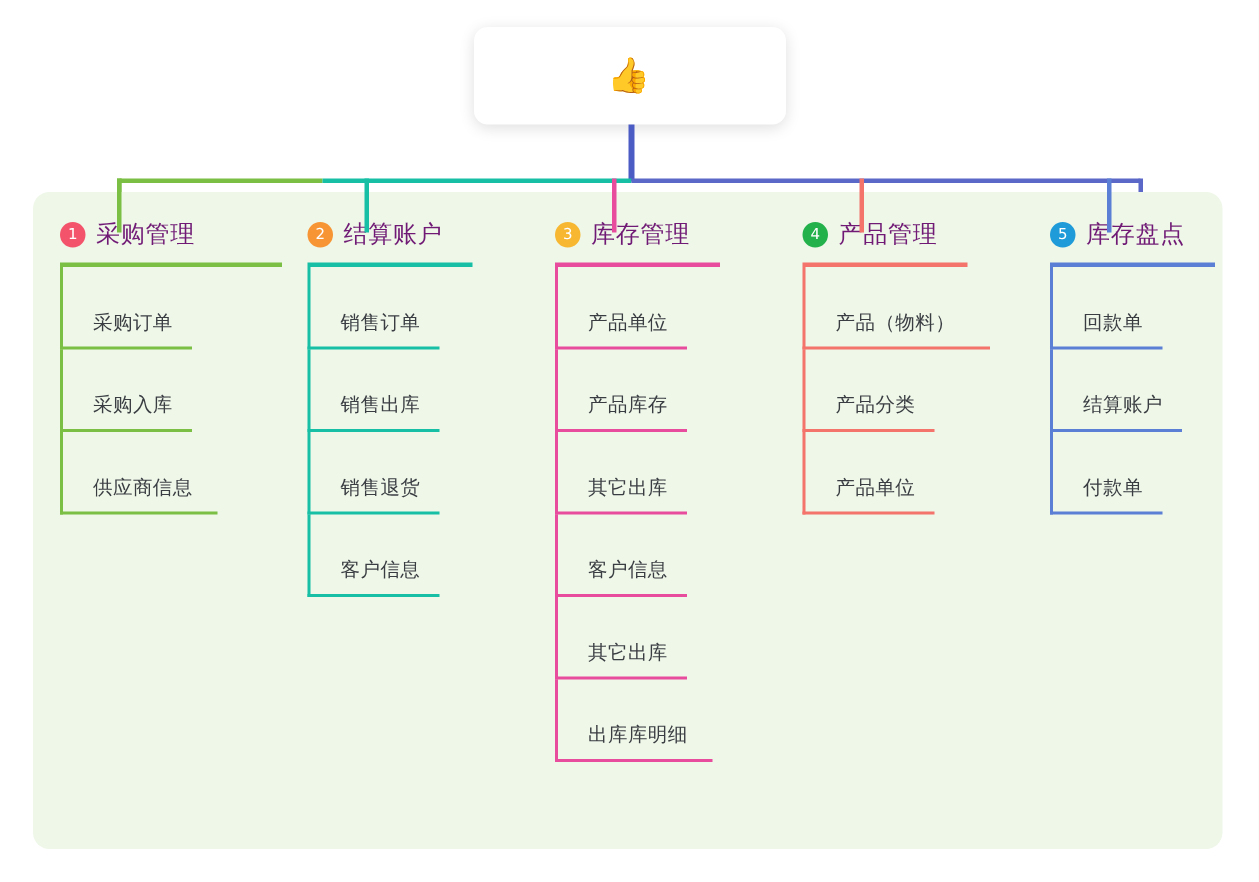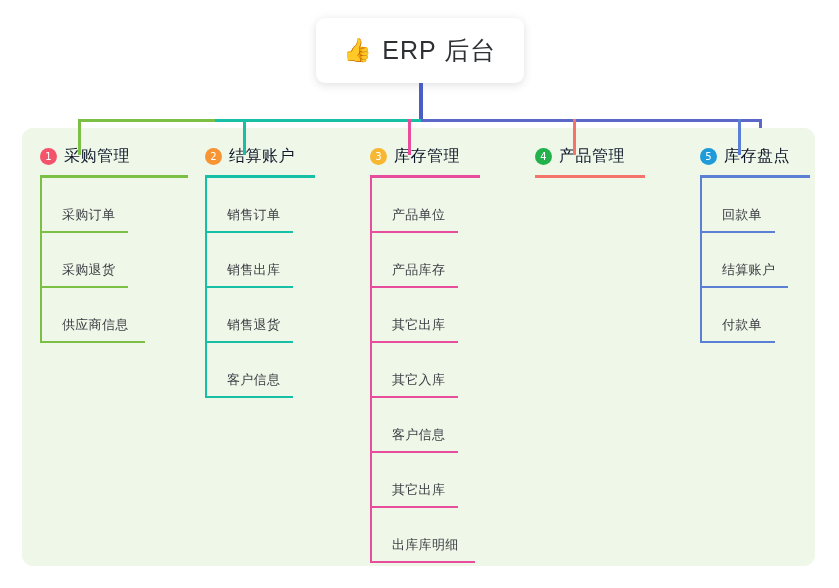--- a/index.html
+++ b/index.html
@@ -108,21 +108,21 @@
     border-radius: 50%;
     color: #ffffff;
     font-size: 10px;
     line-height: 17px;
     text-align: center;
     flex: 0 0 17px;
     font-family: "DejaVu Sans", sans-serif;
   }
   .col-title {
     font-size: 16px;
-    color: #0f172a;
+    color: #701a75;
     letter-spacing: 0.5px;
   }
   .col-underline {
     height: 3px;
     margin-top: 6px;
   }
 
   
   .items {
     position: relative;
@@ -155,21 +155,20 @@
     bottom: 0;
     height: 2px;
   }
 </style>
 </head>
 <body>
 
 <div id="root-card">
   <div id="root-title">
     <span class="thumb">👍</span>
-    <span>ERP 后台</span>
   </div>
 </div>
 
 <div id="root-trunk"></div>
 <div class="bus-seg bus-green"></div>
 <div class="bus-seg bus-teal"></div>
 <div class="bus-seg bus-blue"></div>
 <div class="bus-cap bus-cap-left"></div>
 <div class="bus-cap bus-cap-right"></div>
 
@@ -183,21 +182,21 @@
       </div>
       <div class="col-underline" style="background: rgb(123, 191, 69); width: 148px;"></div>
       <div class="items">
         <div class="item">
           <div class="item-rail" style="background: rgb(123, 191, 69);"></div>
           <div class="item-label">采购订单</div>
           <div class="item-underline" style="background: rgb(123, 191, 69); width: 88px;"></div>
         </div>
         <div class="item">
           <div class="item-rail" style="background: rgb(123, 191, 69);"></div>
-          <div class="item-label">采购退货</div>
+          <div class="item-label">采购入库</div>
           <div class="item-underline" style="background: rgb(123, 191, 69); width: 88px;"></div>
         </div>
         <div class="item">
           <div class="item-rail" style="background: rgb(123, 191, 69);"></div>
           <div class="item-label">供应商信息</div>
           <div class="item-underline" style="background: rgb(123, 191, 69); width: 105px;"></div>
         </div>
       </div>
     </div>
     <div class="column" style="left: 205px; width: 110px;">
@@ -246,25 +245,20 @@
           <div class="item-label">产品库存</div>
           <div class="item-underline" style="background: rgb(232, 76, 156); width: 88px;"></div>
         </div>
         <div class="item">
           <div class="item-rail" style="background: rgb(232, 76, 156);"></div>
           <div class="item-label">其它出库</div>
           <div class="item-underline" style="background: rgb(232, 76, 156); width: 88px;"></div>
         </div>
         <div class="item">
           <div class="item-rail" style="background: rgb(232, 76, 156);"></div>
-          <div class="item-label">其它入库</div>
-          <div class="item-underline" style="background: rgb(232, 76, 156); width: 88px;"></div>
-        </div>
-        <div class="item">
-          <div class="item-rail" style="background: rgb(232, 76, 156);"></div>
           <div class="item-label">客户信息</div>
           <div class="item-underline" style="background: rgb(232, 76, 156); width: 88px;"></div>
         </div>
         <div class="item">
           <div class="item-rail" style="background: rgb(232, 76, 156);"></div>
           <div class="item-label">其它出库</div>
           <div class="item-underline" style="background: rgb(232, 76, 156); width: 88px;"></div>
         </div>
         <div class="item">
           <div class="item-rail" style="background: rgb(232, 76, 156);"></div>
@@ -272,20 +266,37 @@
           <div class="item-underline" style="background: rgb(232, 76, 156); width: 105px;"></div>
         </div>
       </div>
     </div>
     <div class="column" style="left: 535px; width: 110px;">
       <div class="col-head">
         <span class="badge" style="background: rgb(35, 177, 76);">4</span>
         <span class="col-title">产品管理</span>
       </div>
       <div class="col-underline" style="background: rgb(244, 115, 107); width: 110px;"></div>
+      <div class="items">
+        <div class="item">
+          <div class="item-rail" style="background: rgb(244, 115, 107);"></div>
+          <div class="item-label">产品（物料）</div>
+          <div class="item-underline" style="background: rgb(244, 115, 107); width: 125px;"></div>
+        </div>
+        <div class="item">
+          <div class="item-rail" style="background: rgb(244, 115, 107);"></div>
+          <div class="item-label">产品分类</div>
+          <div class="item-underline" style="background: rgb(244, 115, 107); width: 88px;"></div>
+        </div>
+        <div class="item">
+          <div class="item-rail" style="background: rgb(244, 115, 107);"></div>
+          <div class="item-label">产品单位</div>
+          <div class="item-underline" style="background: rgb(244, 115, 107); width: 88px;"></div>
+        </div>
+      </div>
     </div>
     <div class="column" style="left: 700px; width: 110px;">
       <div class="col-head">
         <span class="badge" style="background: rgb(30, 155, 216);">5</span>
         <span class="col-title">库存盘点</span>
       </div>
       <div class="col-underline" style="background: rgb(91, 127, 212); width: 110px;"></div>
       <div class="items">
         <div class="item">
           <div class="item-rail" style="background: rgb(91, 127, 212);"></div>

